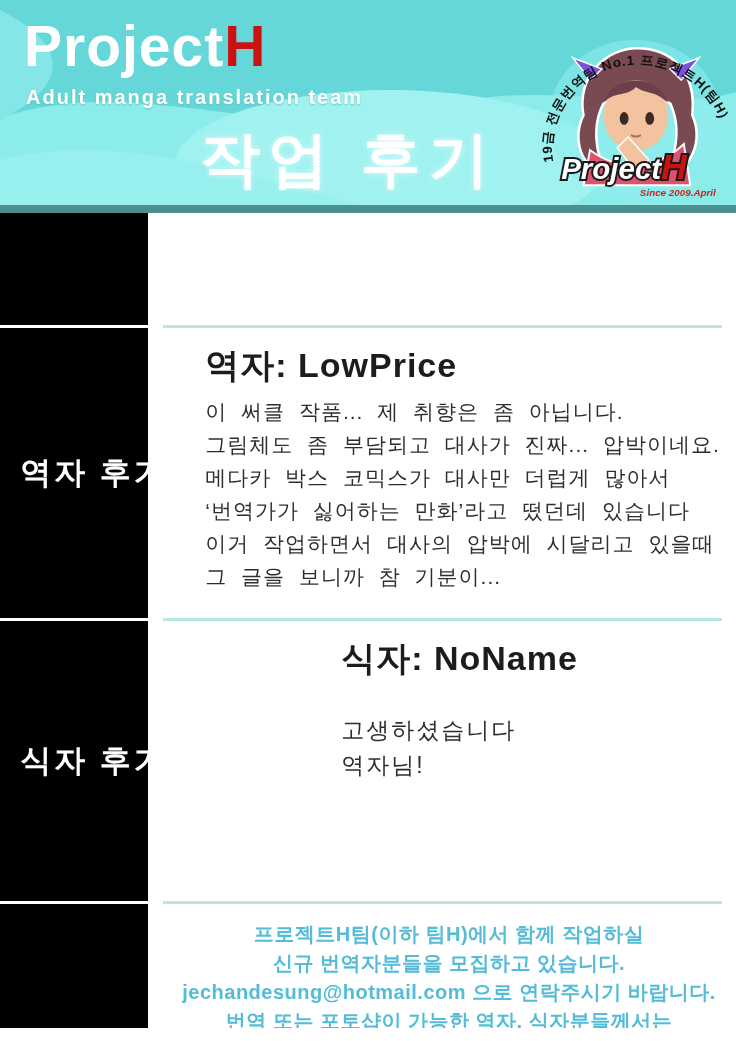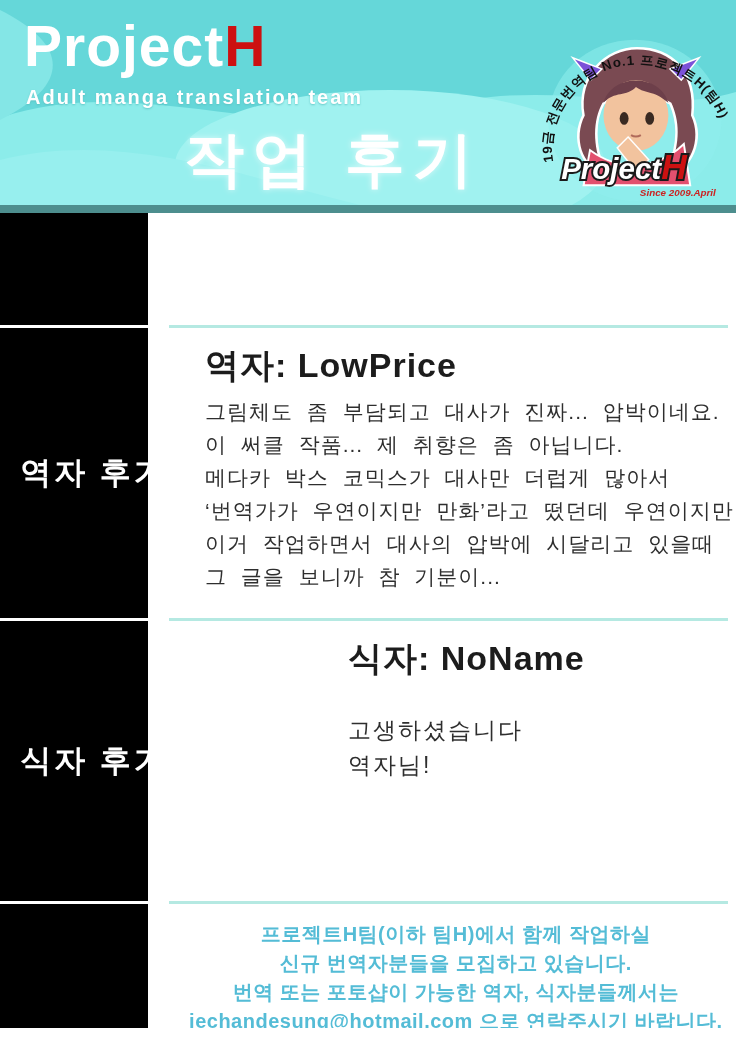--- a/index.html
+++ b/index.html
@@ -24,21 +24,21 @@
     font-size:57px;font-weight:bold;letter-spacing:1px;
     color:#ffffff;line-height:1;
   }
   .brand .accent{color:#cc1111;}
   .subtitle{
     position:absolute;left:26px;top:86px;
     font-size:20px;font-weight:bold;letter-spacing:2px;
     color:#ffffff;text-shadow:0 1px 2px rgba(90,190,190,.8);
   }
   .page-title{
-    position:absolute;left:184px;top:130px;
+    position:absolute;left:200px;top:130px;
     font-size:60px;font-weight:bold;letter-spacing:8px;
     color:#ffffff;line-height:1;
     text-shadow:0 0 6px rgba(255,255,255,.6);
   }
   .header-bar{
     width:736px;height:8px;background:#4d8e8e;
   }
   .mascot{
     position:absolute;left:533px;top:22px;
     width:198px;height:182px;
@@ -161,24 +161,24 @@
 
     <div class="col-right">
       <div class="content-row r1"></div>
       <div class="content-div">
           <span class="mint"></span>
         </div>
 
       <div class="content-row r2">
         <div class="entry-heading">역자: LowPrice</div>
         <div class="entry-body">
+          <div class="line">이 써클 작품... 제 취향은 좀 아닙니다.</div>
           <div class="line">그림체도 좀 부담되고 대사가 진짜... 압박이네요.</div>
-          <div class="line">이 써클 작품... 제 취향은 좀 아닙니다.</div>
           <div class="line">메다카 박스 코믹스가 대사만 더럽게 많아서</div>
-          <div class="line">‘번역가가 우연이지만 만화’라고 떴던데 우연이지만</div>
+          <div class="line">‘번역가가 싫어하는 만화’라고 떴던데 있습니다</div>
           <div class="line">이거 작업하면서 대사의 압박에 시달리고 있을때</div>
           <div class="line">그 글을 보니까 참 기분이...</div>
         </div>
       </div>
       <div class="content-div">
           <span class="mint"></span>
         </div>
 
       <div class="content-row r3">
         <div class="entry-heading">식자: NoName</div>
@@ -187,18 +187,18 @@
           <div class="line">역자님!</div>
         </div>
       </div>
       <div class="content-div">
           <span class="mint"></span>
         </div>
 
       <div class="content-row r4 recruit">
         <div class="line">프로젝트H팀(이하 팀H)에서 함께 작업하실</div>
         <div class="line">신규 번역자분들을 모집하고 있습니다.</div>
+        <div class="line">jechandesung@hotmail.com 으로 연락주시기 바랍니다.</div>
         <div class="line">번역 또는 포토샵이 가능한 역자, 식자분들께서는</div>
-        <div class="line">jechandesung@hotmail.com 으로 연락주시기 바랍니다.</div>
       </div>
     </div>
   </div>
 </div>
 
 </body></html>

